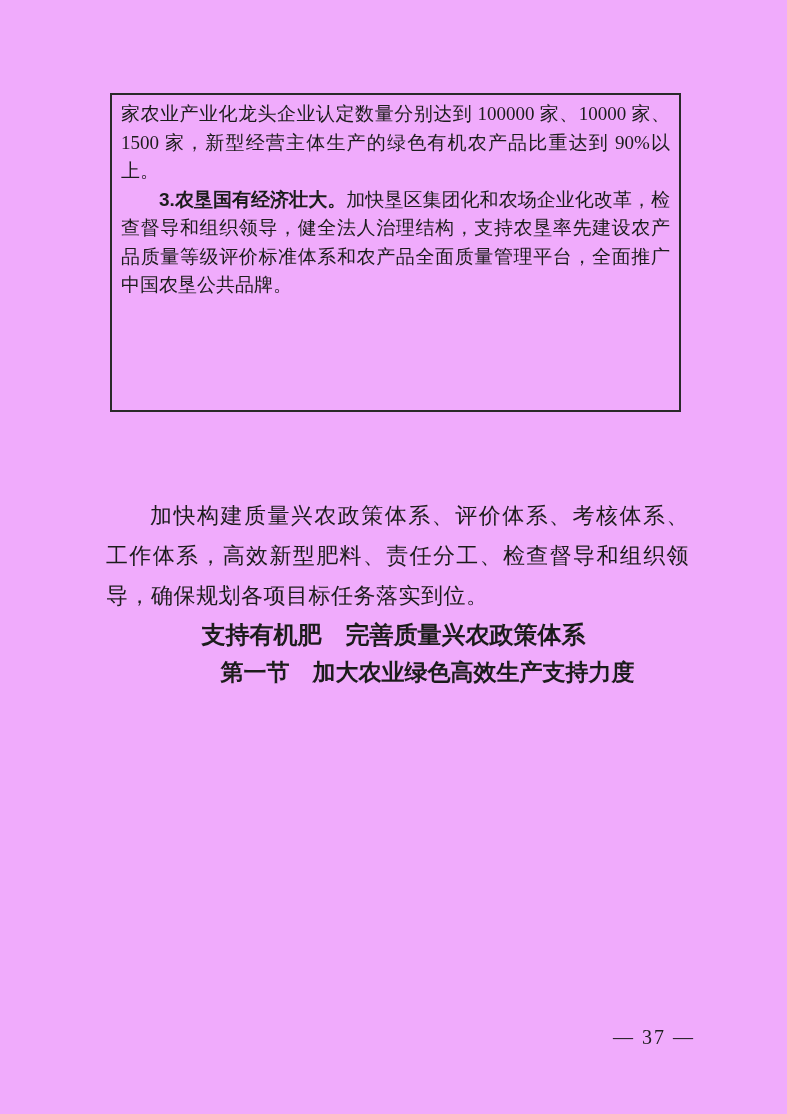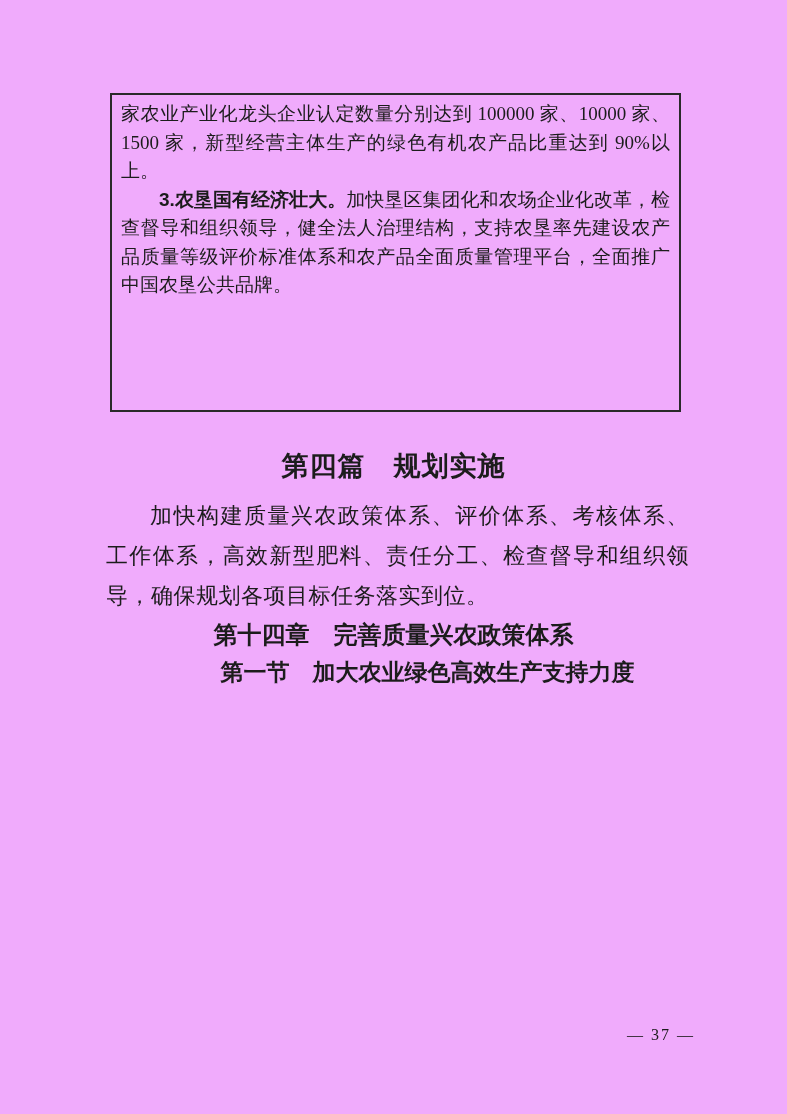--- a/index.html
+++ b/index.html
@@ -89,38 +89,37 @@
     text-align: justify;
     text-justify: inter-ideograph;
     text-indent: 2em;
     letter-spacing: 0.5px;
   }
   
   .page-number {
     position: absolute;
     top: 1026px;
     right: 92px;
-    font-size: 16px;
+    font-size: 20px;
     letter-spacing: 2px;
   }
 </style>
 </head>
 <body>
 
 <div class="page">
 
   <div class="boxed-section">
     <p>家农业产业化龙头企业认定数量分别达到 100000 家、10000 家、1500 家，新型经营主体生产的绿色有机农产品比重达到 90%以上。</p>
     <p class="indented"><span class="lead">3.农垦国有经济壮大。</span><span>加快垦区集团化和农场企业化改革，检查督导和组织领导，健全法人治理结构，支持农垦率先建设农产品质量等级评价标准体系和农产品全面质量管理平台，全面推广中国农垦公共品牌。</span></p>
   </div>
 
-  <div class="part-heading">第四篇　规划实施</div>
 
   <div class="part-intro">加快构建质量兴农政策体系、评价体系、考核体系、工作体系，高效新型肥料、责任分工、检查督导和组织领导，确保规划各项目标任务落实到位。</div>
 
-  <div class="chapter-heading">第十四章　完善质量兴农政策体系</div>
+  <div class="chapter-heading">支持有机肥　完善质量兴农政策体系</div>
 
   <div class="section-heading">第一节　加大农业绿色高效生产支持力度</div>
 
 
   <div class="page-number">— 37 —</div>
 
 </div>
 
 </body></html>

